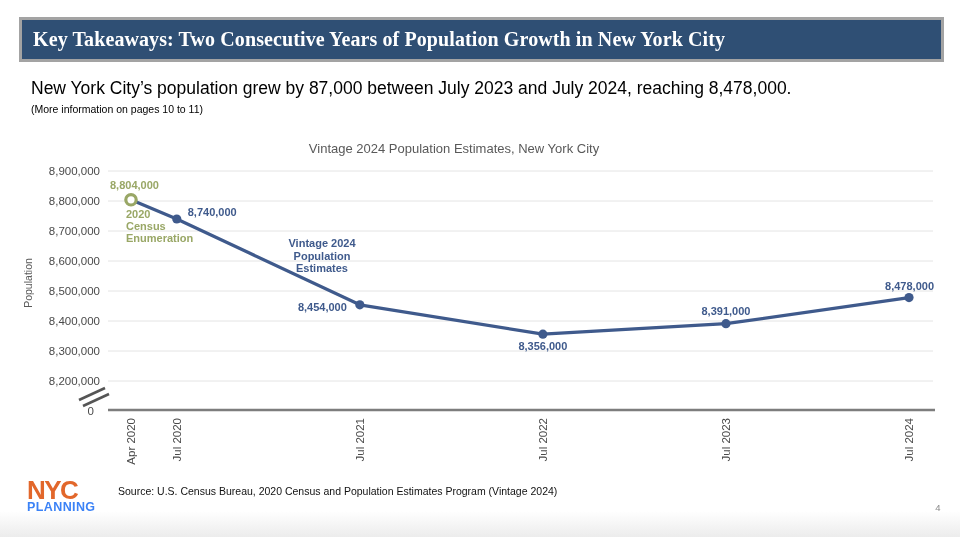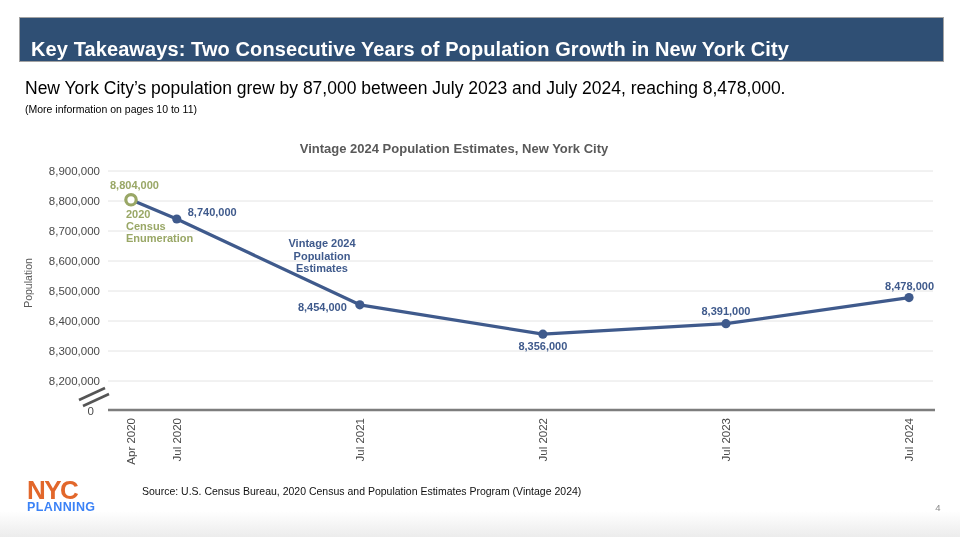--- a/index.html
+++ b/index.html
@@ -2,45 +2,45 @@
 <html><head>
 <meta charset="utf-8">
 <style>
   html,body{margin:0;padding:0;background:#fff;}
   .slide{
     position:relative;width:960px;height:537px;background:#ffffff;overflow:hidden;
     font-family:"Liberation Sans","DejaVu Sans",sans-serif;
   }
   .header-bar{
     position:absolute;left:19px;top:17px;width:925px;height:45px;
-    background:#2F4F74;border:1px solid #a3a3a3;box-sizing:border-box;
-    display:flex;align-items:flex-end;
+    background:#2F4F74;border:3px solid #a3a3a3;box-sizing:border-box;
+    display:flex;align-items:center;font-family:Liberation Serif, serif;
   }
   .header-bar .title{
     color:#ffffff;font-size:20px;font-weight:bold;padding-left:11px;
     letter-spacing:0.1px;white-space:nowrap;
   }
-  .summary{position:absolute;left:25px;top:75px;color:#000;}
+  .summary{position:absolute;left:31px;top:75px;color:#000;}
   .summary .line{font-size:17.5px;line-height:26px;white-space:nowrap;}
   .summary .note{font-size:10.5px;line-height:13px;margin-top:2px;color:#000;}
   .chart-title{
     position:absolute;left:0;top:141px;width:908px;text-align:center;
-    font-size:13px;color:#595959;font-weight:bold;
+    font-size:13px;color:#595959;
   }
   svg.chart{position:absolute;left:0;top:0;pointer-events:none;}
   .footer-logo{position:absolute;left:27px;top:477px;line-height:1;}
   .footer-logo .nyc{
     font-size:26px;font-weight:900;color:#E2672B;letter-spacing:-1.5px;
     font-family:"Liberation Sans","DejaVu Sans",sans-serif;
   }
   .footer-logo .planning{
     font-size:12.5px;font-weight:bold;color:#3b82f6;letter-spacing:0.4px;margin-top:-2px;
   }
   .source-text{
-    position:absolute;left:118px;top:485px;font-size:10.5px;color:#111;white-space:nowrap;margin-left:24px;
+    position:absolute;left:118px;top:485px;font-size:10.5px;color:#111;white-space:nowrap;
   }
   .page-number{
     position:absolute;left:928px;top:502px;width:20px;text-align:center;
     font-size:9.5px;color:#8a8a8a;
   }
   .bottom-fade{
     position:absolute;left:0;bottom:0;width:960px;height:26px;
     background:linear-gradient(to bottom, rgba(236,236,236,0), #ececec);
   }
 </style>

